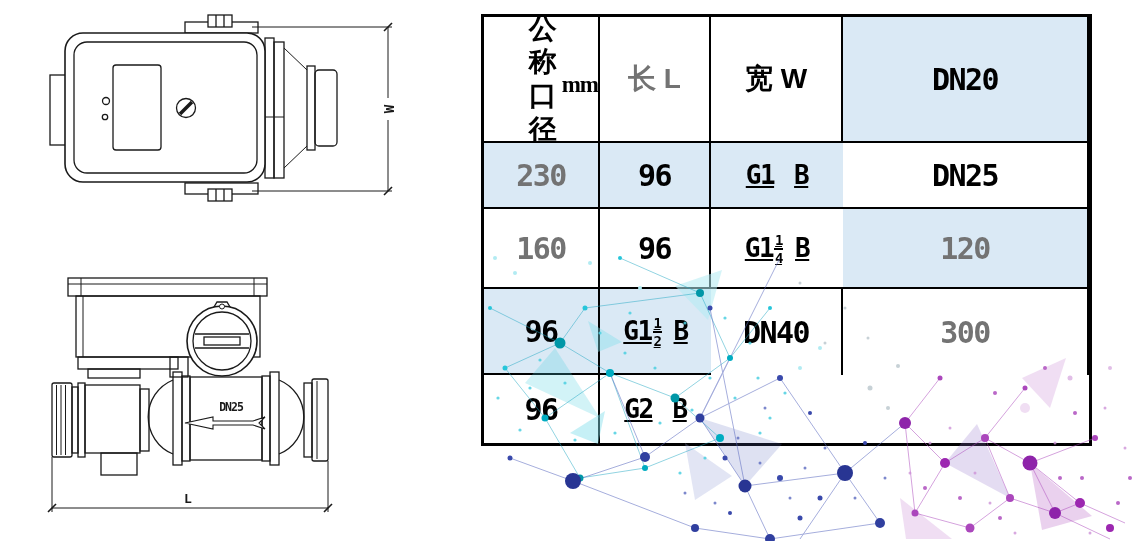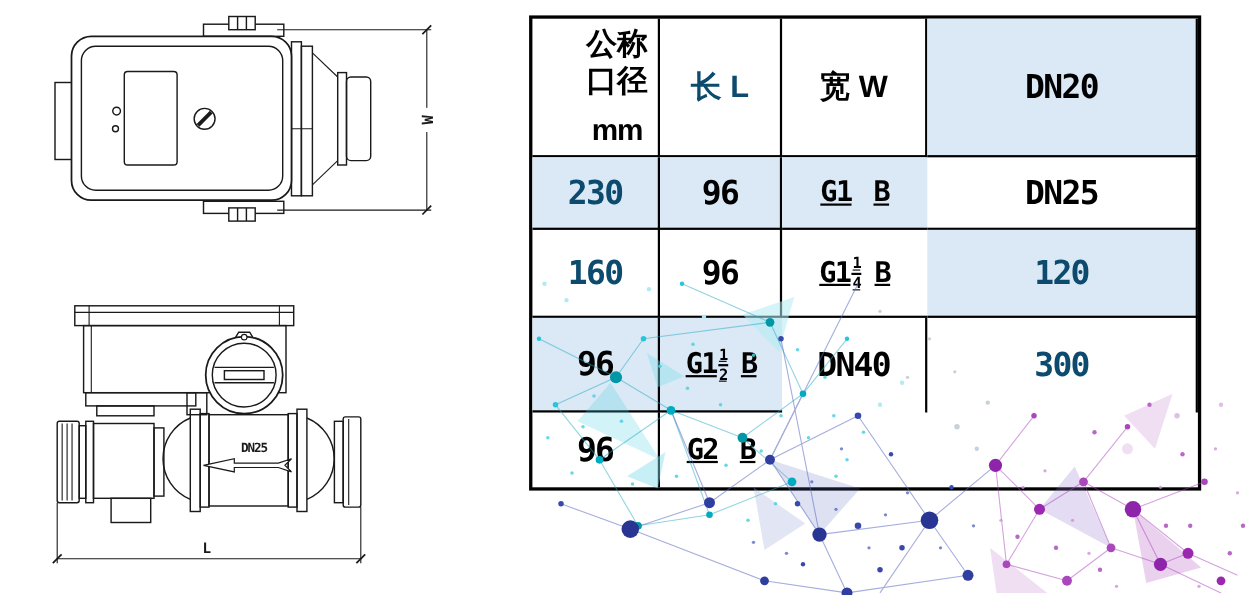--- a/index.html
+++ b/index.html
@@ -13,23 +13,23 @@
   .spec-table{position:absolute;left:481px;top:14px;width:611px;height:432px;z-index:2;
     box-sizing:border-box;border:3px solid #000;background:#fff;
     display:grid;grid-template-columns:116px 111px 132px 1fr;
     grid-template-rows:126px 66px 80px 86px 1fr;}
   .cell{box-sizing:border-box;border-right:2px solid #000;border-bottom:2px solid #000;
     display:flex;align-items:center;justify-content:center;color:#000;}
   .cell.cend{border-right:none;}
   .cell.rend{border-bottom:none;}
   .cell.blue{background:#DAE9F5;text-align:center;}
   .head{font-weight:bold;font-size:28px;line-height:1.2;text-align:center;}
-  .head-diam{flex-direction:column;padding-left:40px;}
-  .head-unit{font-family:Liberation Sans, sans-serif;font-size:27px;font-weight:bold;margin-top:12px;letter-spacing:-1px;}
-  .red{color:#0c4a6e;}
+  .head-diam{flex-direction:row;padding-left:40px;}
+  .head-unit{font-family:Liberation Serif, serif;font-size:23px;font-weight:bold;margin-top:12px;letter-spacing:-1px;}
+  .red{color:#737373;}
   .td{font-family:"DejaVu Sans Mono",monospace;font-weight:bold;font-size:30px;letter-spacing:-1.5px;}
   .td.thread{font-size:26px;text-decoration:underline;}
   .tsuffix{margin-left:20px;}
   .frac{display:inline-flex;flex-direction:column;align-items:center;line-height:1;
         margin-left:1px;transform:translateY(1px);}
   .fnum{font-size:14px;border-bottom:2px solid #000;padding:0 1px 1px;}
   .fden{font-size:14px;padding-top:1px;}
   .frac + .tsuffix{margin-left:12px;}
 </style>
 </head>

